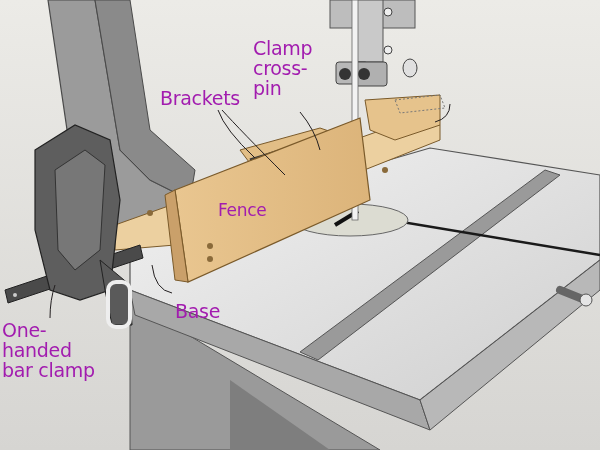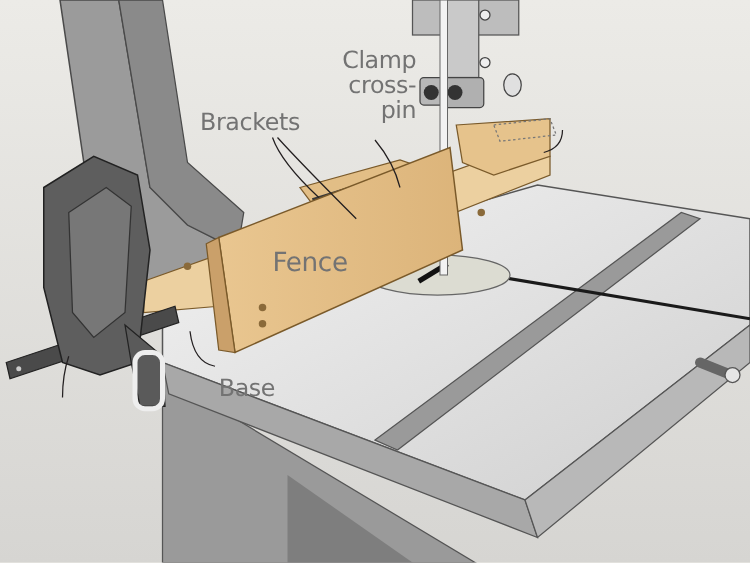--- a/index.html
+++ b/index.html
@@ -1,19 +1,19 @@
 <!DOCTYPE html>
 <html><head>
   <meta charset="utf-8">
   <style>
     html, body { margin: 0; padding: 0; }
     body { width: 600px; height: 450px; overflow: hidden; background: #e6e5e1; font-family: "DejaVu Sans", sans-serif; }
     #stage { position: relative; width: 600px; height: 450px; }
     svg { position: absolute; left: 0; top: 0; }
-    .label { position: absolute; color: #737373; font-size: 19px; line-height: 20px; text-align: right; letter-spacing: -0.3px; }
+    .label { position: absolute; color: #a21caf; font-size: 19px; line-height: 20px; text-align: left; letter-spacing: -0.3px; }
   </style>
 </head>
 <body>
 
 <div id="stage">
   <svg width="600" height="450" viewBox="0 0 600 450">
     <defs>
       <linearGradient id="bg" x1="0" y1="0" x2="0" y2="1">
         <stop offset="0" stop-color="#ecebe7"></stop>
           <stop offset="1" stop-color="#d6d5d2"></stop>
@@ -92,15 +92,20 @@
       <path d="M50 318 Q50 300 55 285"></path>
     </g>
   </svg>
 
   <div class="label" style="left:253px; top:38px; width:80px;">
     <div>Clamp</div>
     <div>cross-</div>
     <div>pin</div>
   </div>
   <div class="label" style="left:160px; top:88px;">Brackets</div>
-  <div class="label" style="left:218px; top:200px; font-size:21px;">Fence</div>
+  <div class="label" style="left:218px; top:200px; font-size:17px;">Fence</div>
   <div class="label" style="left:175px; top:285px;margin-top:16px;">Base</div>
+  <div class="label" style="left:2px; top:320px; width:120px;">
+    <div>One-</div>
+    <div>handed</div>
+    <div>bar clamp</div>
+  </div>
 </div>
 
 </body></html>

